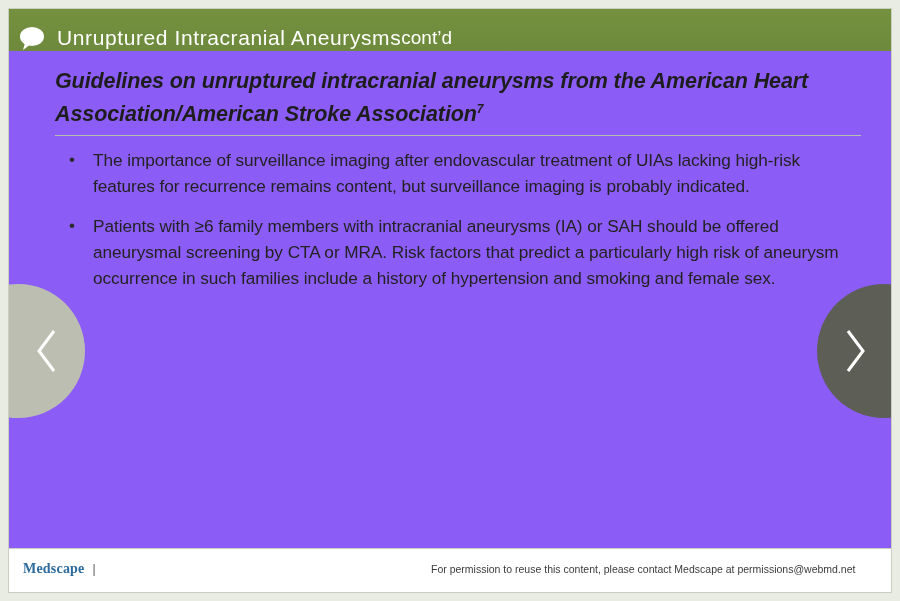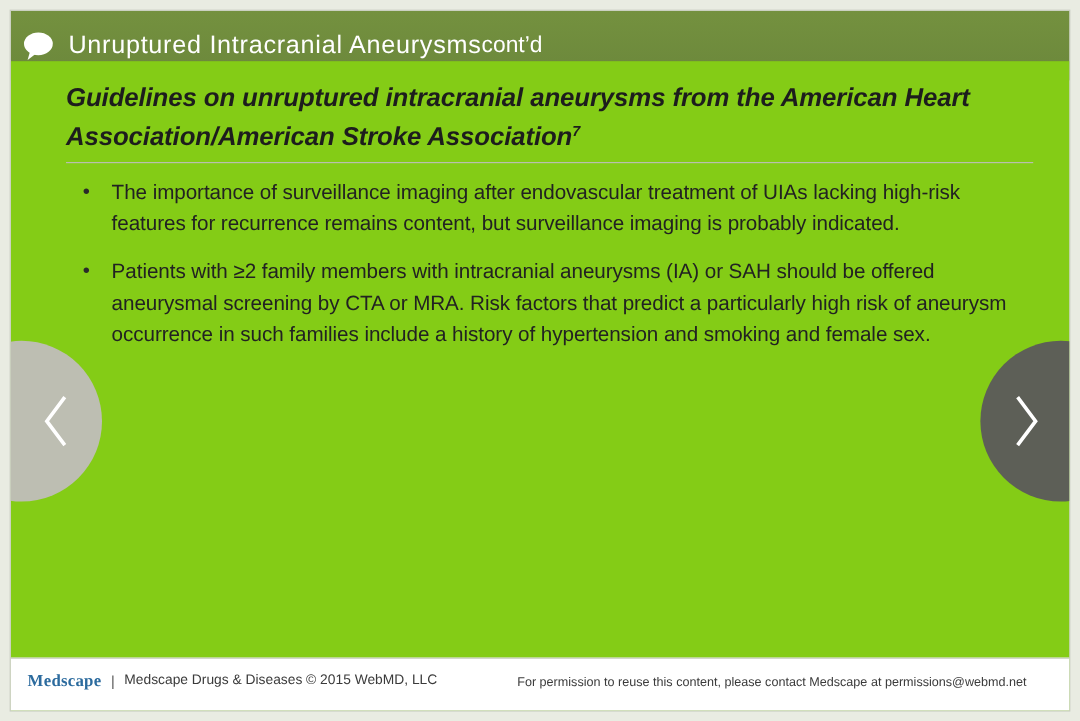--- a/index.html
+++ b/index.html
@@ -66,21 +66,21 @@
     font-size: 19px;
     white-space: nowrap;
   }
   
   .content {
     position: absolute;
     left: 0;
     top: 42px;
     width: 884px;
     bottom: 0;
-    background: #84cc16;
+    background: #8b5cf6;
   }
   .slide-heading {
     position: absolute;
     left: 46px;
     top: 16px;
     width: 790px;
     font-style: italic;
     font-weight: bold;
     font-size: 21.5px;
     line-height: 28px;
@@ -177,21 +177,21 @@
     height: 44px;
     background: #ffffff;
     border-top: 1px solid #c9cec0;
     box-sizing: border-box;
   }
   .footer-inner {
     position: absolute;
     left: 14px;
     top: 12px;
     display: flex;
-    align-items: flex-start;
+    align-items: center;
   }
   .medscape-logo {
     color: #2c6b9e;
     font-family: "Liberation Serif", serif;
     font-size: 14px;
     font-weight: bold;
     letter-spacing: 0.2px;
   }
   .footer-sep {
     color: #555;
@@ -239,21 +239,21 @@
 
       <div class="heading-rule"></div>
 
       <div class="bullets">
         <div class="bullet-row">
           <div class="bullet-dot">•</div>
           <div class="bullet-text">The importance of  surveillance imaging after endovascular treatment  of UIAs lacking high-risk features for recurrence  remains content, but  surveillance imaging is probably indicated.</div>
         </div>
         <div class="bullet-row">
           <div class="bullet-dot">•</div>
-          <div class="bullet-text">Patients with ≥2 family members with intracranial aneurysms (IA) or SAH should be offered aneurysmal screening by CTA or MRA. Risk factors that predict a particularly high risk of aneurysm occurrence in such families include a history of hypertension  and smoking and female sex.</div>
+          <div class="bullet-text">Patients with ≥6 family members with intracranial aneurysms (IA) or SAH should be offered aneurysmal screening by CTA or MRA. Risk factors that predict a particularly high risk of aneurysm occurrence in such families include a history of hypertension  and smoking and female sex.</div>
         </div>
       </div>
 
       <div class="nav-circle nav-left">
         <div class="circle-shape"></div>
         <span class="chev">
           <svg width="26" height="48" viewBox="0 0 26 48">
             <polyline points="20,4 5,24 20,44" fill="none" stroke="#ffffff" stroke-width="3"></polyline>
           </svg>
         </span>
@@ -265,20 +265,19 @@
           <svg width="26" height="48" viewBox="0 0 26 48">
             <polyline points="6,4 21,24 6,44" fill="none" stroke="#ffffff" stroke-width="3"></polyline>
           </svg>
         </span>
       </div>
 
       <div class="footer">
         <div class="footer-inner">
           <span class="medscape-logo">Medscape</span>
           <span class="footer-sep">|</span>
-          <span class="footer-text">Medscape  Drugs &amp; Diseases  © 2015  WebMD, LLC</span>
         </div>
         <div class="footer-right">For permission to reuse this content,  please  contact  Medscape  at  permissions@webmd.net</div>
       </div>
 
     </div>
   </div>
 </div>
 
 </body></html>

